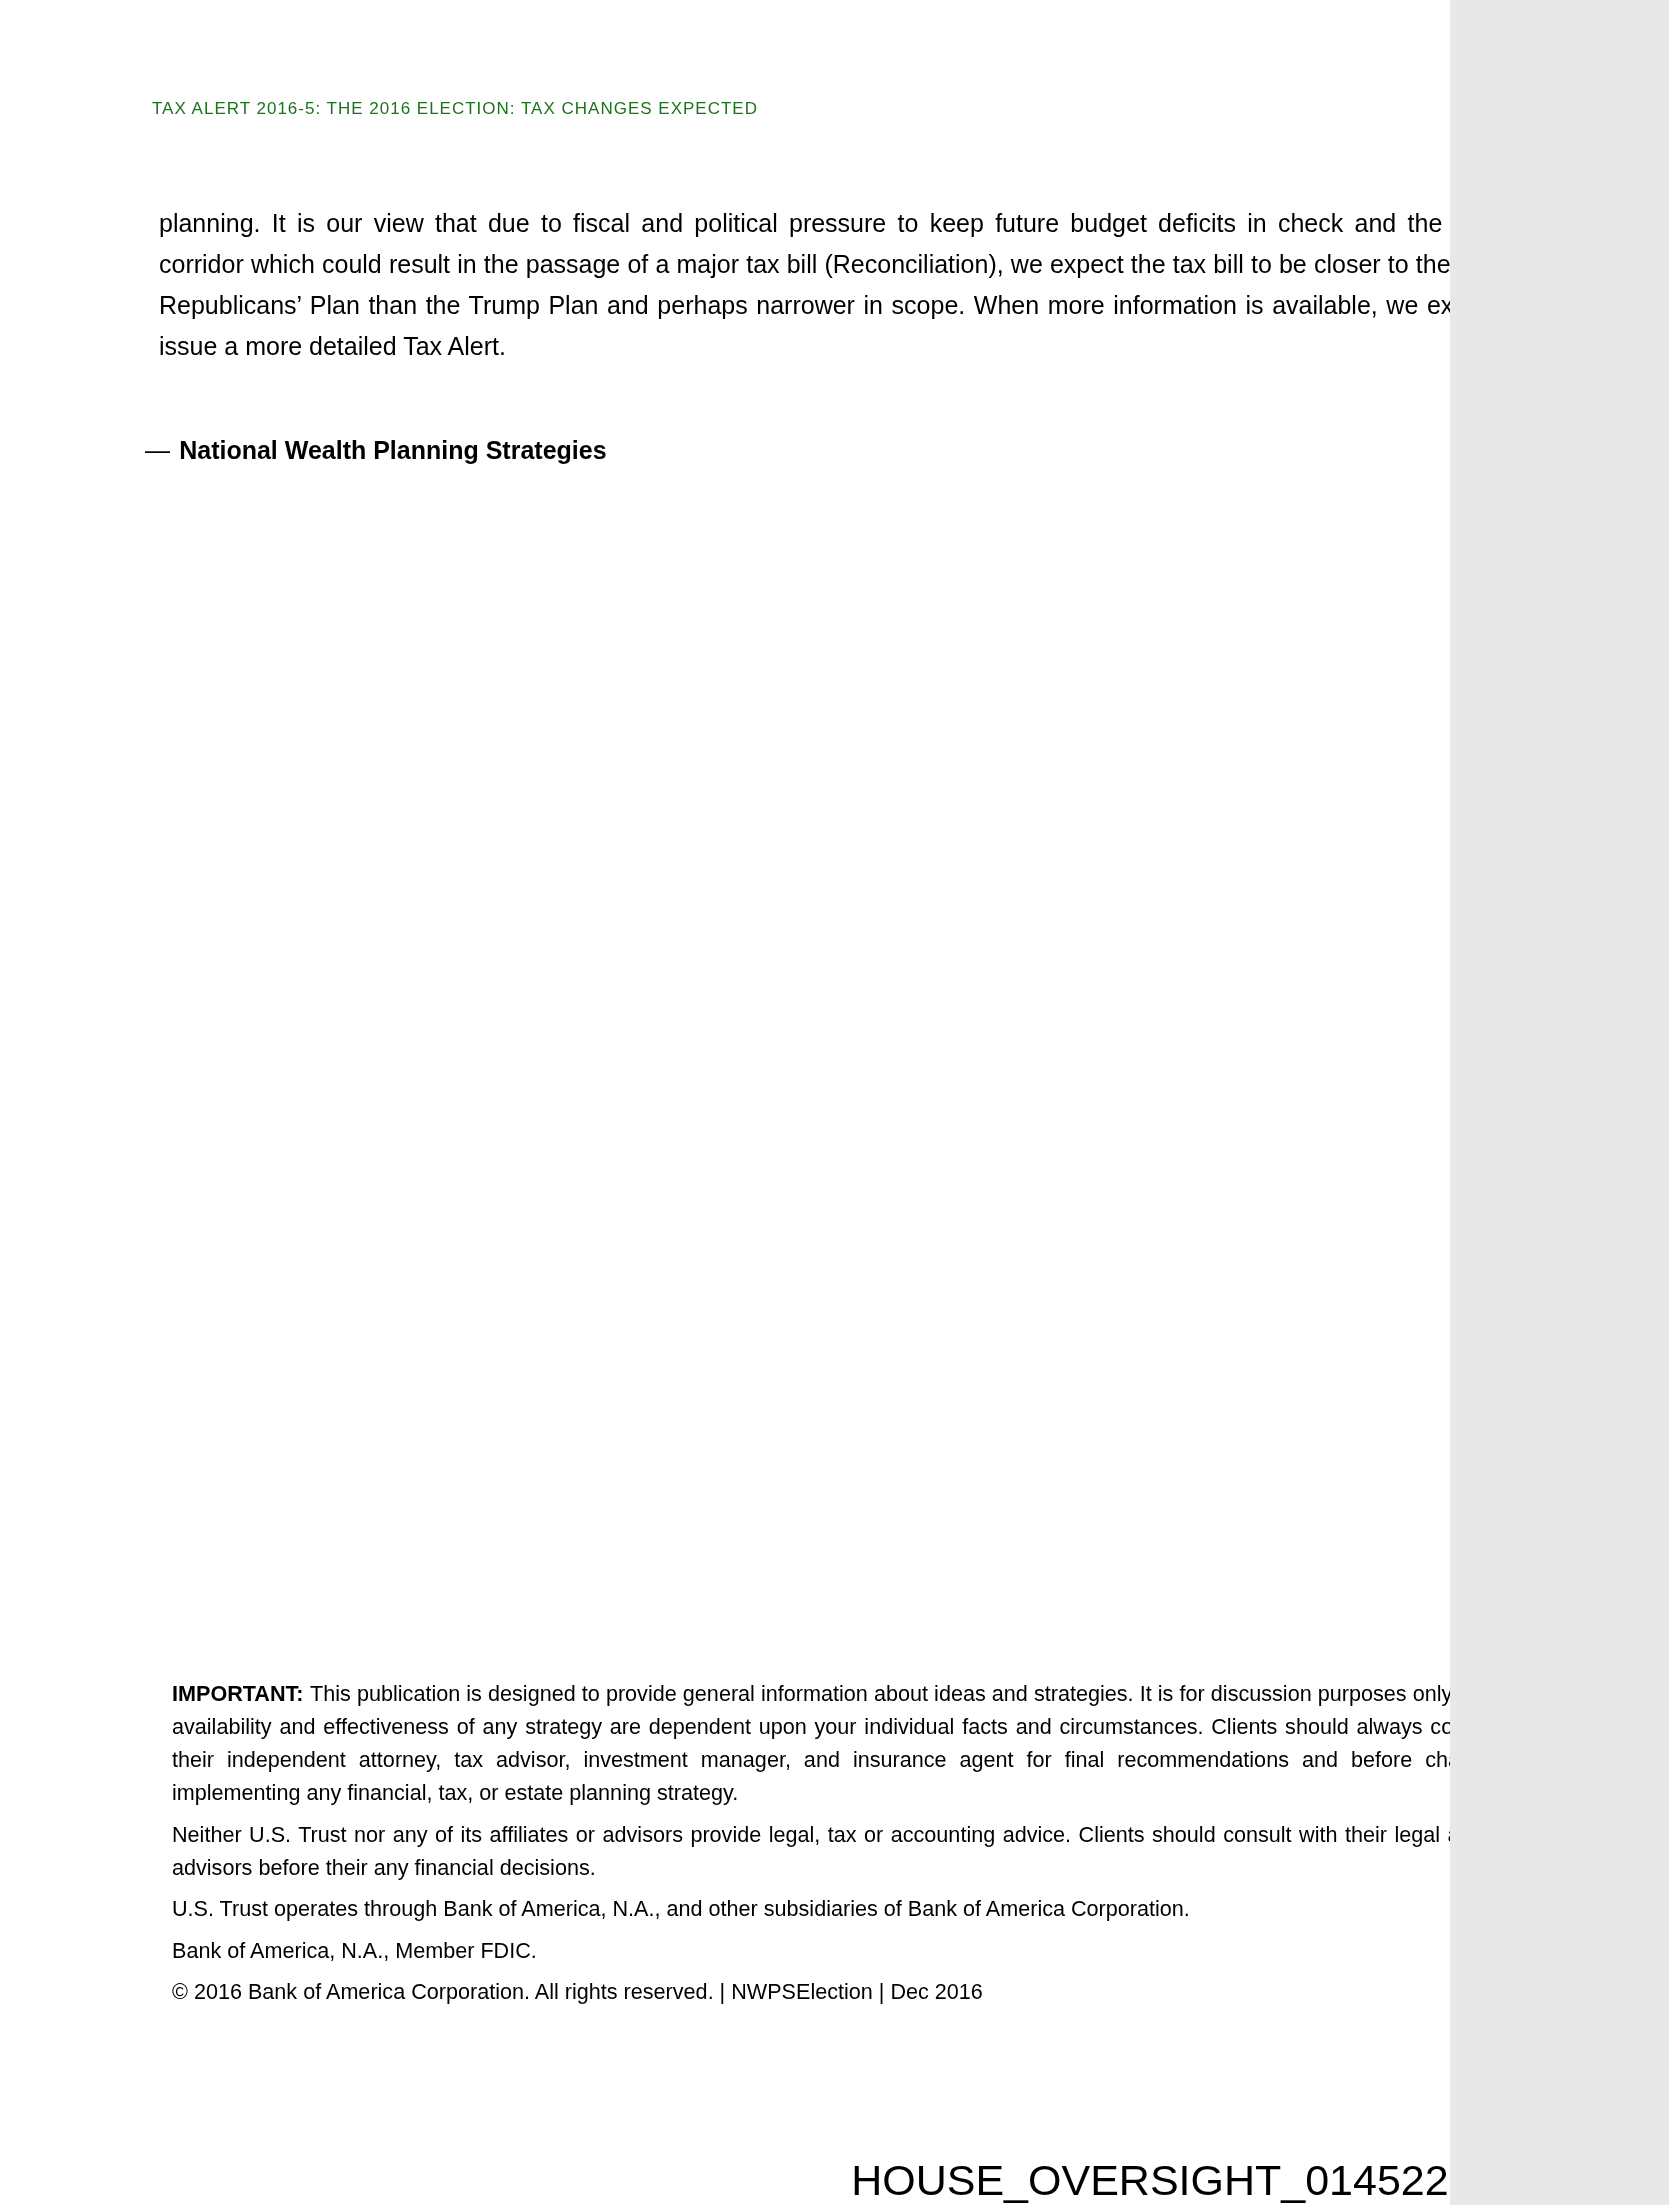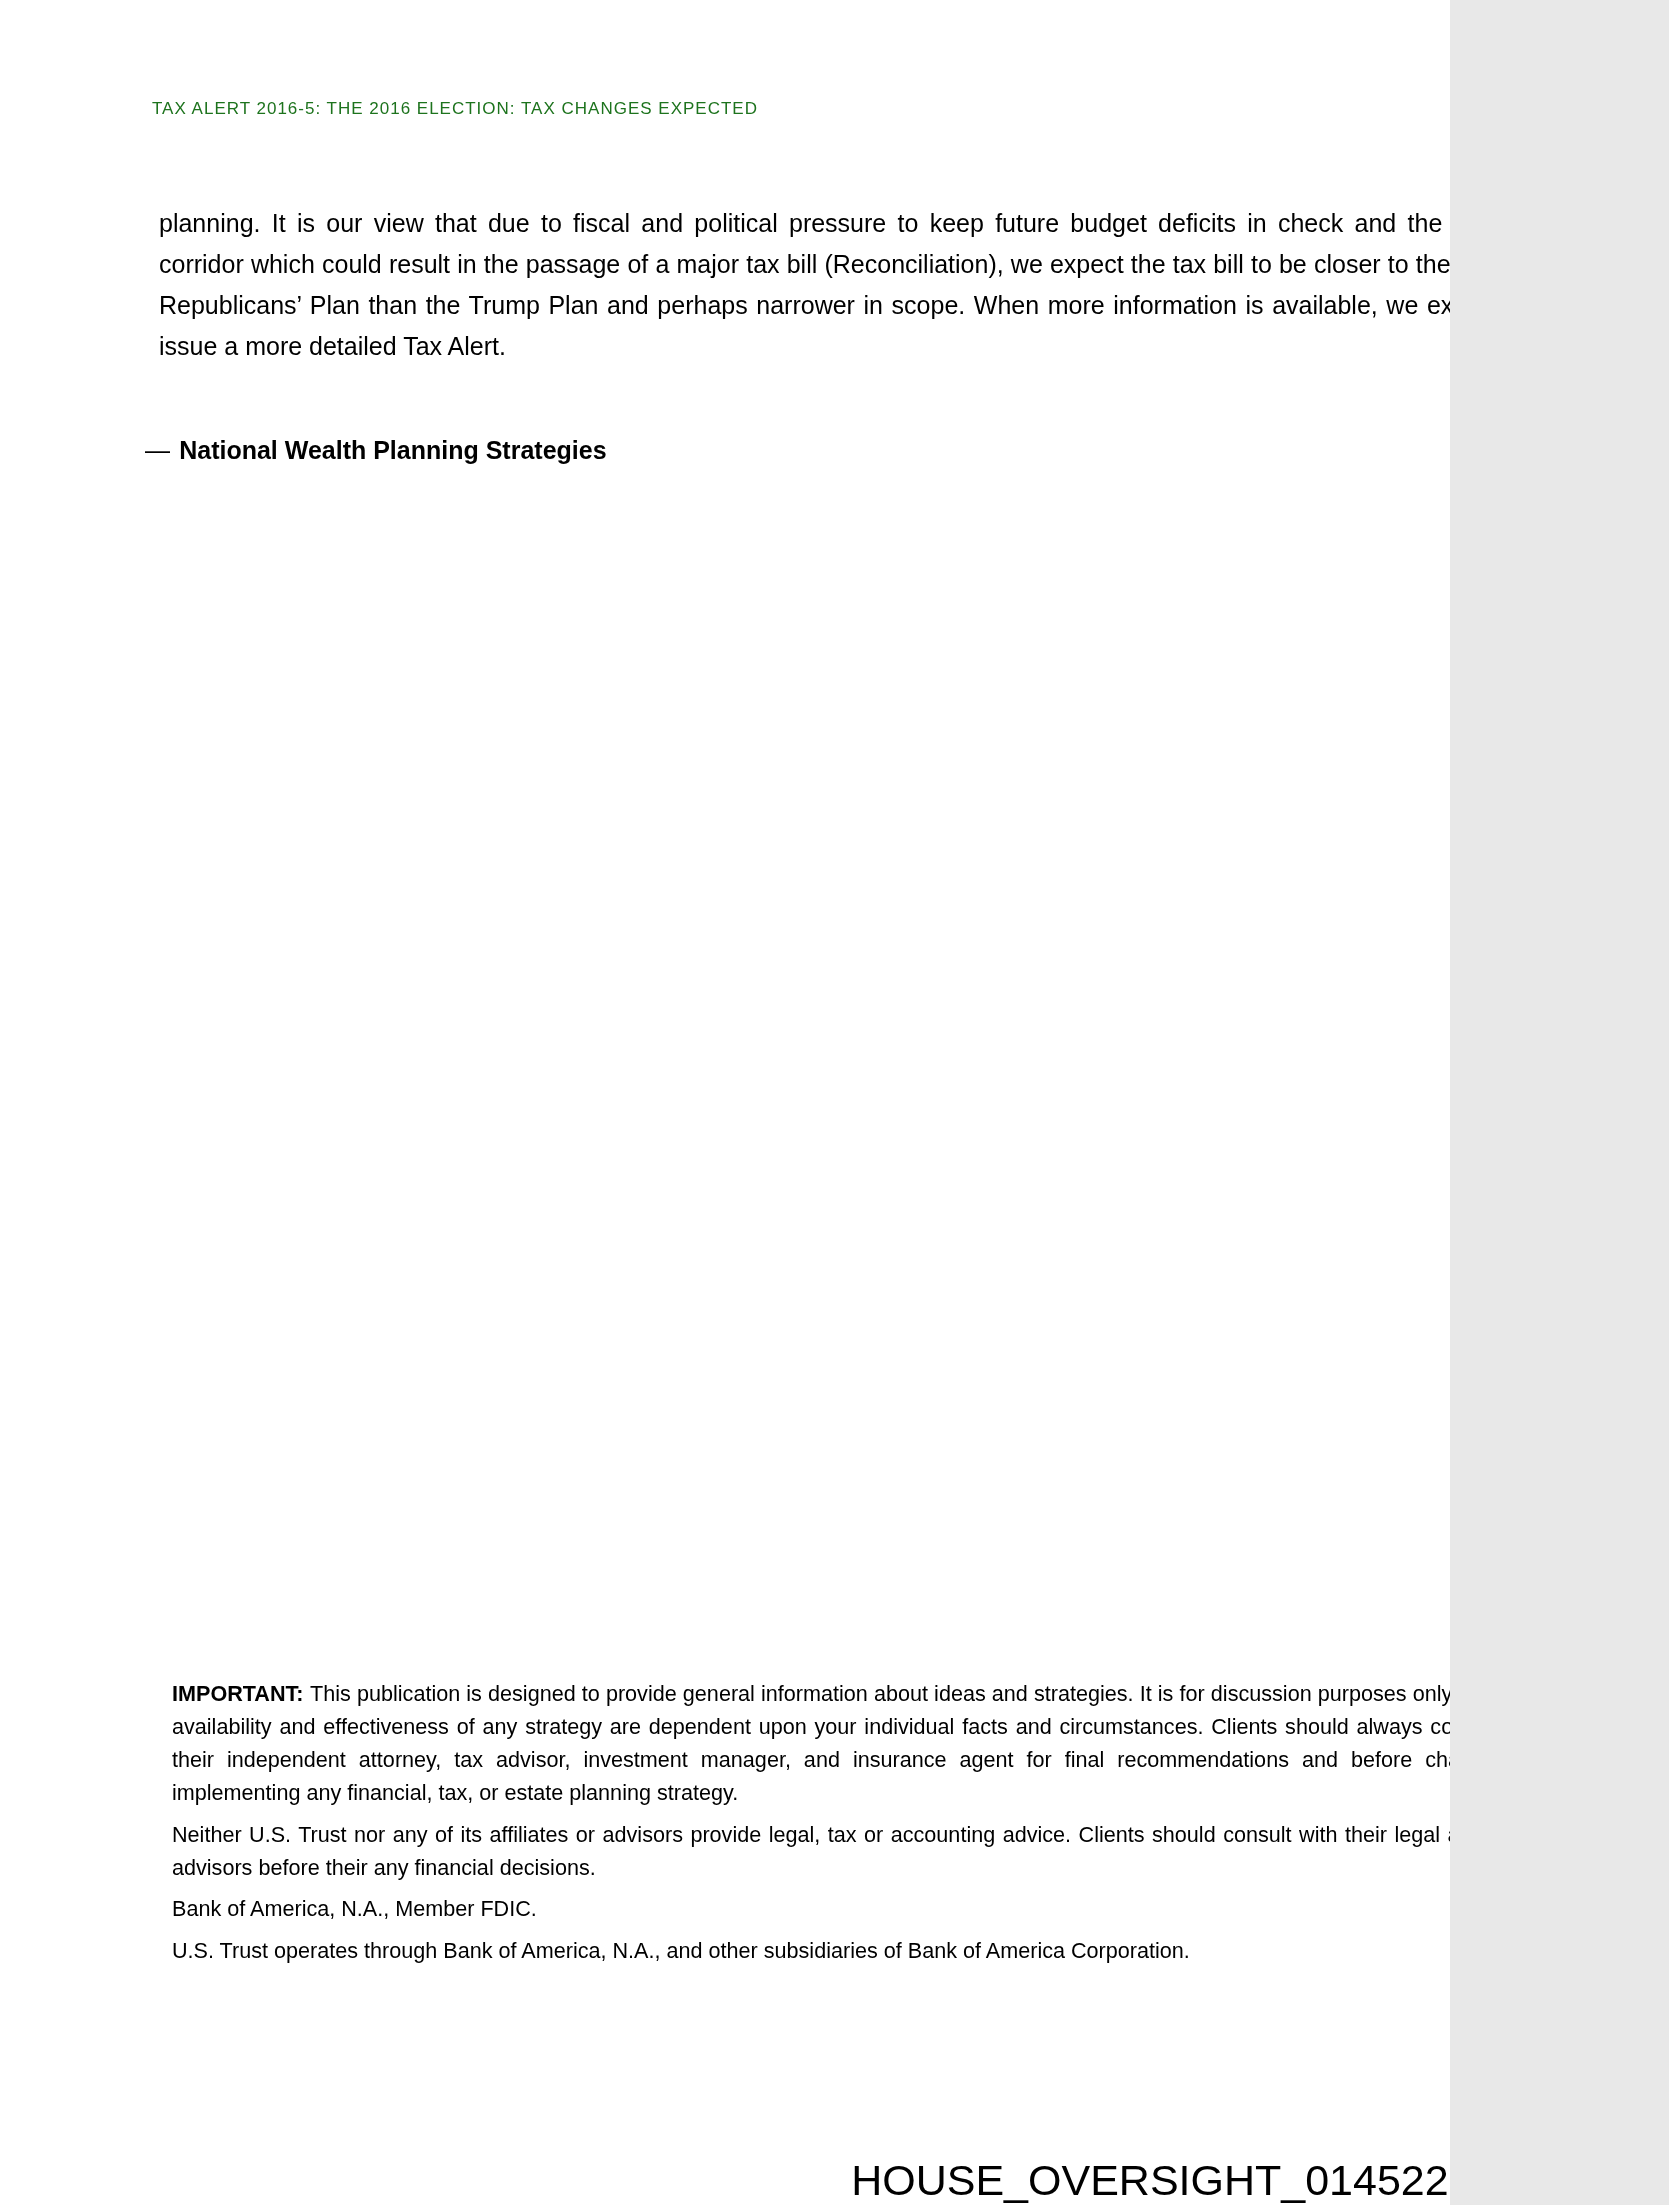--- a/index.html
+++ b/index.html
@@ -97,22 +97,23 @@
 
   <p class="body-para">planning. It is our view that due to fiscal and political pressure to keep future budget deficits in check and the narrow corridor which could result in the passage of a major tax bill (Reconciliation), we expect the tax bill to be closer to the House Republicans’ Plan than the Trump Plan and perhaps narrower in scope.  When more information is available, we expect to issue a more detailed Tax Alert.</p>
 
   <div class="signature-line">
     <span class="sig-dash">—</span><span class="sig-text">National Wealth Planning Strategies</span>
   </div>
 
   <div class="disclaimer">
     <p class="just"><span class="important-label">IMPORTANT:</span><span>This publication is designed to provide general information about ideas and strategies. It is for discussion purposes only since the availability and effectiveness of any strategy are dependent upon your individual facts and circumstances. Clients should always consult with their independent attorney, tax advisor, investment manager, and insurance agent for final recommendations and before changing or implementing any financial, tax, or estate planning strategy.</span></p>
     <p class="just">Neither U.S. Trust nor any of its affiliates or advisors provide legal, tax or accounting advice. Clients should consult with their legal and/or tax advisors before their any financial decisions.</p>
+    <p>U.S. Trust operates through Bank of America, N.A., and other subsidiaries of Bank of America Corporation.</p>
     <p>Bank of America, N.A., Member FDIC.</p>
-    <p>U.S. Trust operates through Bank of America, N.A., and other subsidiaries of Bank of America Corporation.</p>
+    <p>© 2016 Bank of America Corporation. All rights reserved.  |  NWPSElection  | Dec 2016</p>
   </div>
 
   <div class="page-number">5</div>
 
   <div class="bates-stamp">HOUSE_OVERSIGHT_014522</div>
 
 </div>
 
 
 </body></html>

